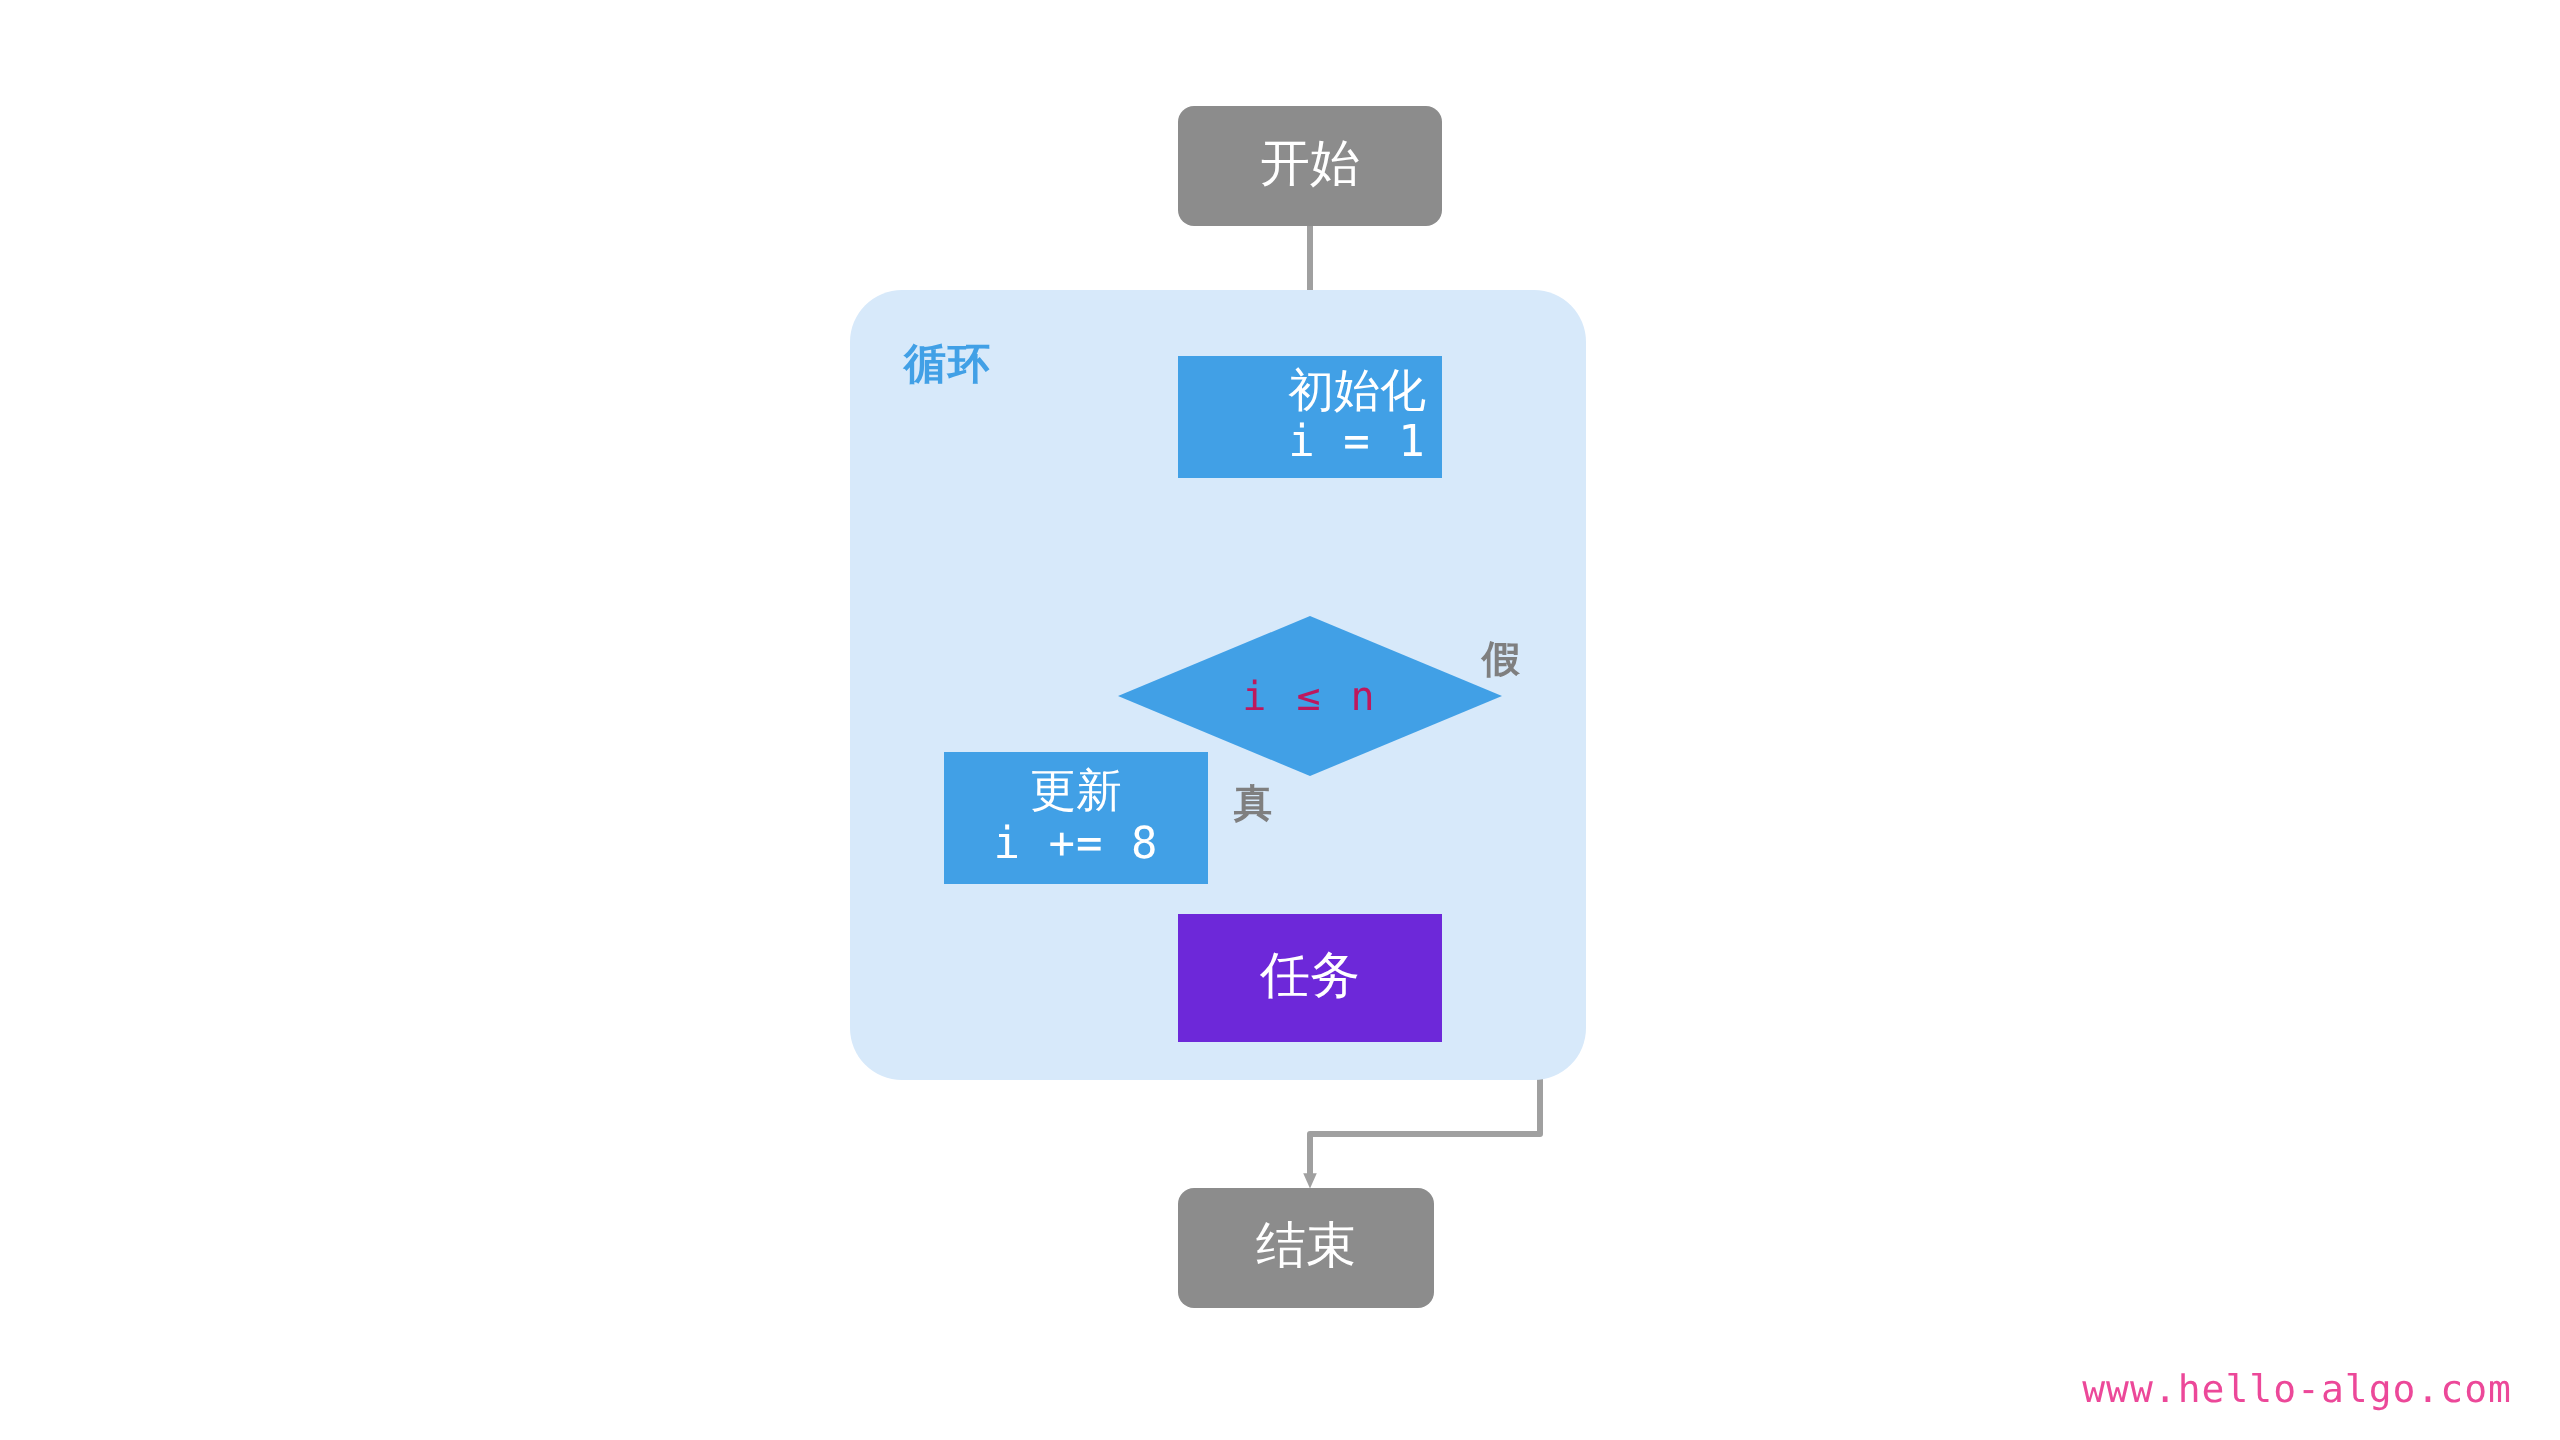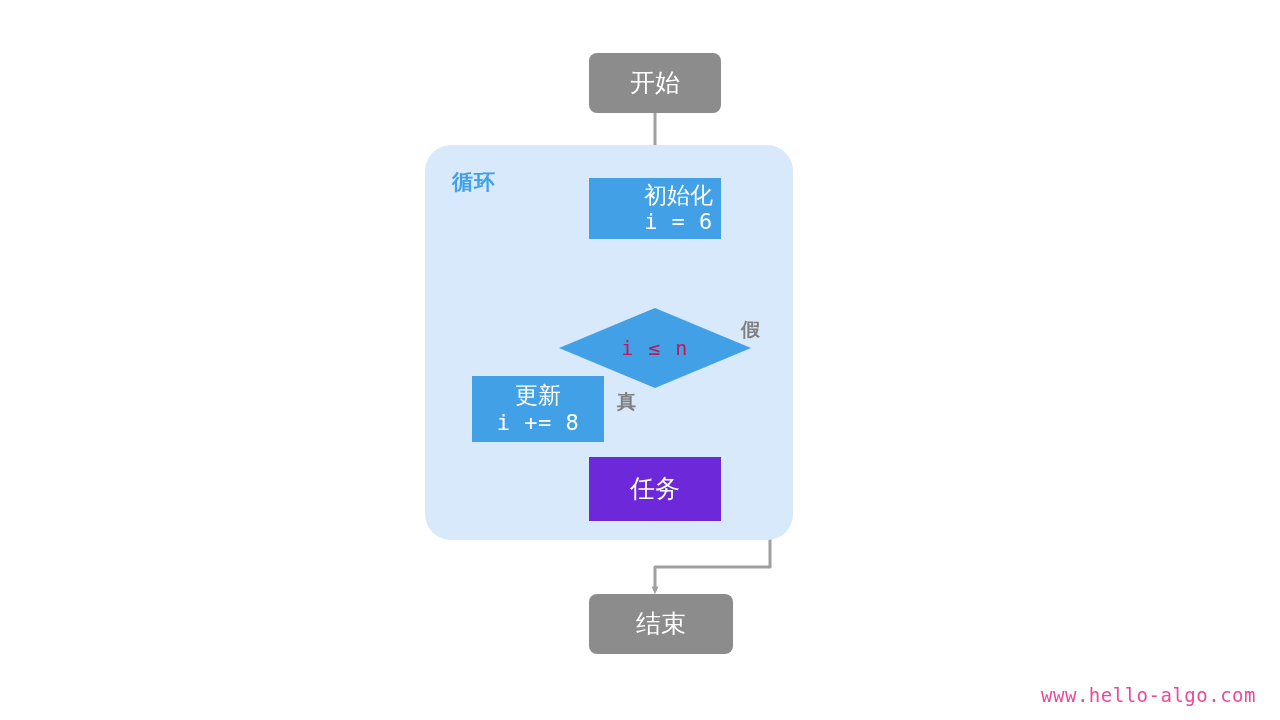--- a/index.html
+++ b/index.html
@@ -153,39 +153,39 @@
 
 <div id="loop-container"></div>
 <div id="loop-label">循环</div>
 
 <div class="node terminal" id="node-start" style="left:589px; top:53px; width:132px; height:60px;align-items:center;">
   <div>开始</div>
 </div>
 
 <div class="node process-blue" id="node-init" style="left:589px; top:178px; width:132px; height:61px;padding-left:47px;">
   <div>初始化</div>
-  <div class="mono">i = 6</div>
+  <div class="mono">i = 1</div>
 </div>
 
 <div id="decision-wrap">
   <svg width="192" height="80" viewBox="0 0 192 80" xmlns="http://www.w3.org/2000/svg">
     <polygon points="96,0 192,40 96,80 0,40" fill="#41a0e6"></polygon>
   </svg>
   <div id="decision-text">i ≤ n</div>
 </div>
 
 <div class="node process-blue" id="node-update" style="left:444px; top:376px; width:132px; height:66px;margin-left:28px;">
   <div>更新</div>
   <div class="mono">i += 8</div>
 </div>
 
 <div class="node process-green" id="node-task" style="left:589px; top:457px; width:132px; height:64px;">
   <div>任务</div>
 </div>
 
-<div class="node terminal" id="node-end" style="left:589px; top:594px; width:144px; height:60px;">
+<div class="node terminal" id="node-end" style="left:589px; top:594px; width:128px; height:60px;">
   <div>结束</div>
 </div>
 
 <div class="edge-label" id="label-true">真</div>
 <div class="edge-label" id="label-false">假</div>
 
 <div id="watermark">www.hello-algo.com</div>
 
 </body></html>

